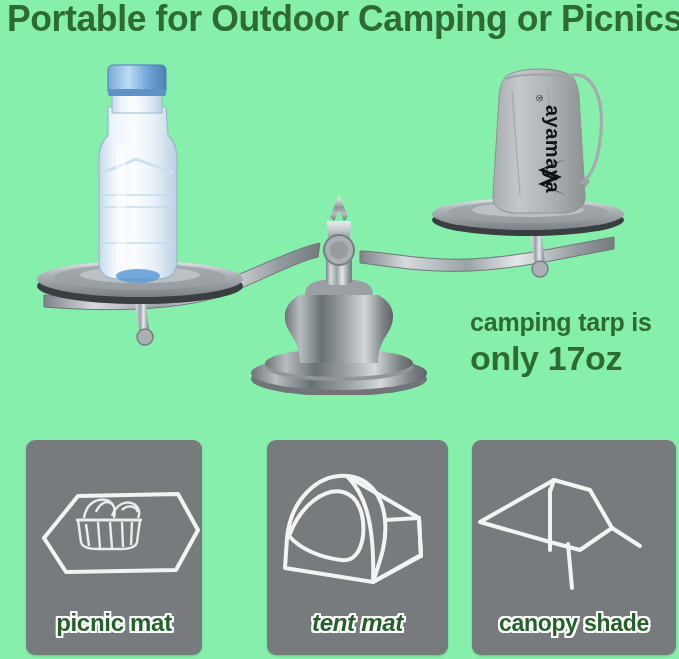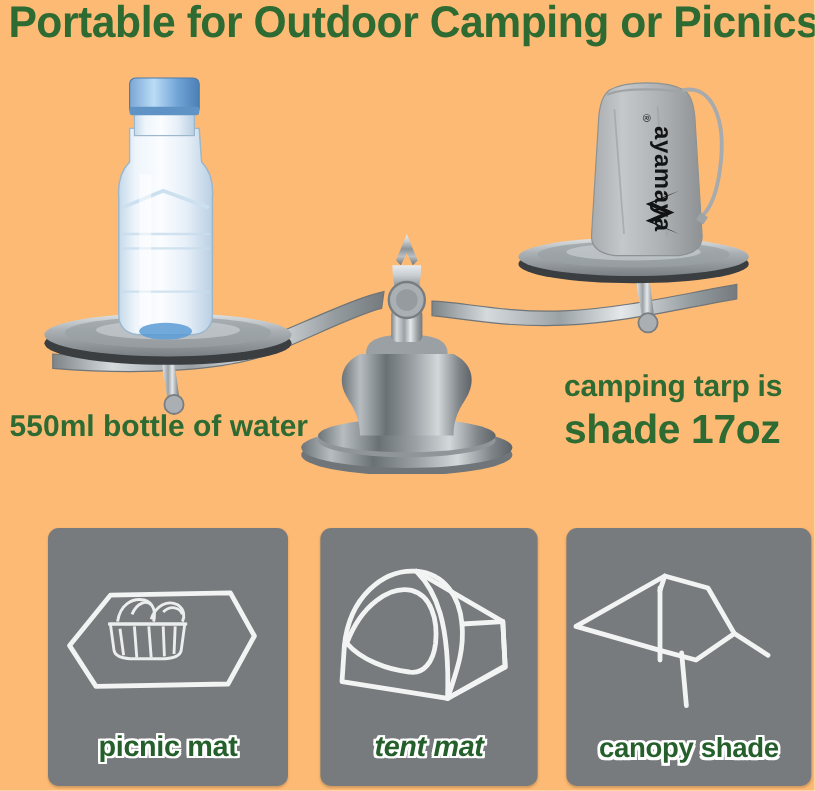--- a/index.html
+++ b/index.html
@@ -8,21 +8,21 @@
     padding: 0;
     background: #ffffff;
   }
   body {
     font-family: "Liberation Sans", sans-serif;
   }
   #infographic {
     position: relative;
     width: 679px;
     height: 659px;
-    background: #fdba74;
+    background: #86efac;
     overflow: hidden;
   }
 
   
   .headline {
     position: absolute;
     left: 7px;
     top: -3px;
     width: 665px;
     font-size: 37px;
@@ -87,21 +87,21 @@
   }
   .panel {
     position: absolute;
     top: 0;
     height: 215px;
     background: #787b7e;
     border-radius: 9px;
     box-shadow: 0 1px 2px rgba(0,0,0,0.18);
     overflow: hidden;
   }
-  .panel-1 { left: 40px;  width: 176px; padding-left: 24px; }
+  .panel-1 { left: 26px;  width: 176px; }
   .panel-2 { left: 267px; width: 181px; font-style: italic; }
   .panel-3 { left: 472px; width: 204px; }
 
   .panel-art {
     position: absolute;
     left: 0;
     top: 6px;
     width: 100%;
     height: 160px;
   }
@@ -260,25 +260,24 @@
         <path d="M584 132 l-4 6 l6 4 l4 -6 z" fill="#9ea3a5"></path>
 
         <text x="546" y="60" transform="rotate(90 546 60)" font-family="'Liberation Sans', sans-serif" font-size="20" font-weight="bold" fill="#111315" letter-spacing="0.5">ayamaya</text>
         <text x="536" y="50" transform="rotate(90 536 50)" font-family="'Liberation Sans', sans-serif" font-size="9" fill="#111315">®</text>
 
         <path d="M534 118 L545 146 L552 130 L559 146 L570 118 L560 140 L552 122 L544 140 Z" fill="#111315" transform="rotate(90 552 132)"></path>
       </g>
     </svg>
   </div>
 
-  <div class="caption-left">550ml bottle of water</div>
 
   <div class="caption-right">
     <span class="line1">camping tarp is</span>
-    <span class="line2">shade 17oz</span>
+    <span class="line2">only 17oz</span>
   </div>
 
   <div class="panels">
 
     <div class="panel panel-1">
       <div class="panel-art">
         <svg width="185" height="160" viewBox="0 0 185 160" xmlns="http://www.w3.org/2000/svg">
           <g fill="none" stroke="#f2f3f3" stroke-width="4" stroke-linejoin="round" stroke-linecap="round">
             <path d="M18 92 L52 50 L152 48 L172 84 L150 124 L40 126 Z"></path>
           </g>

